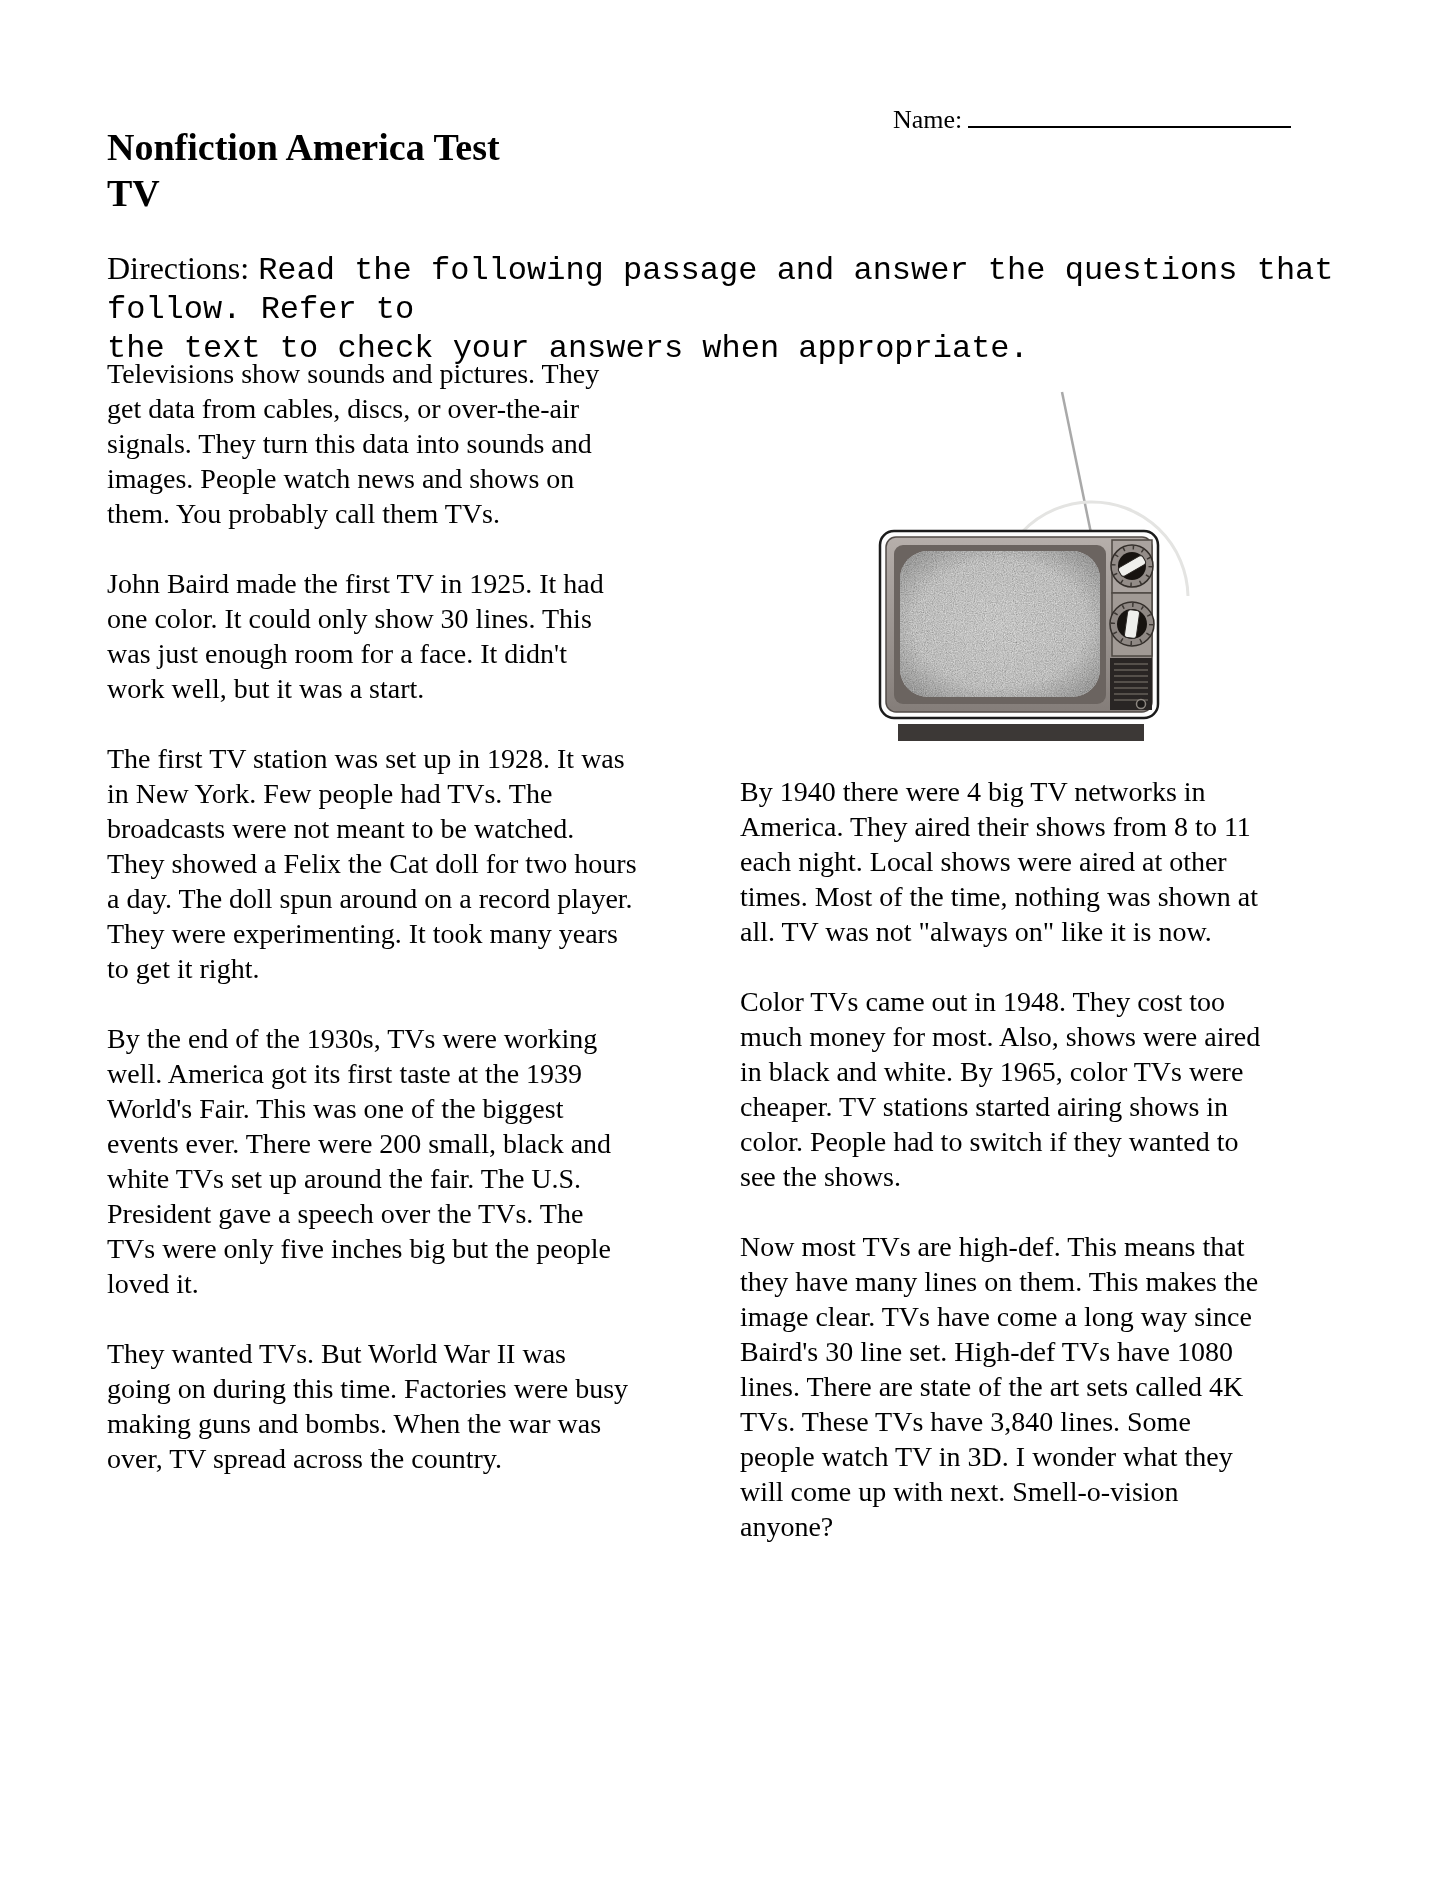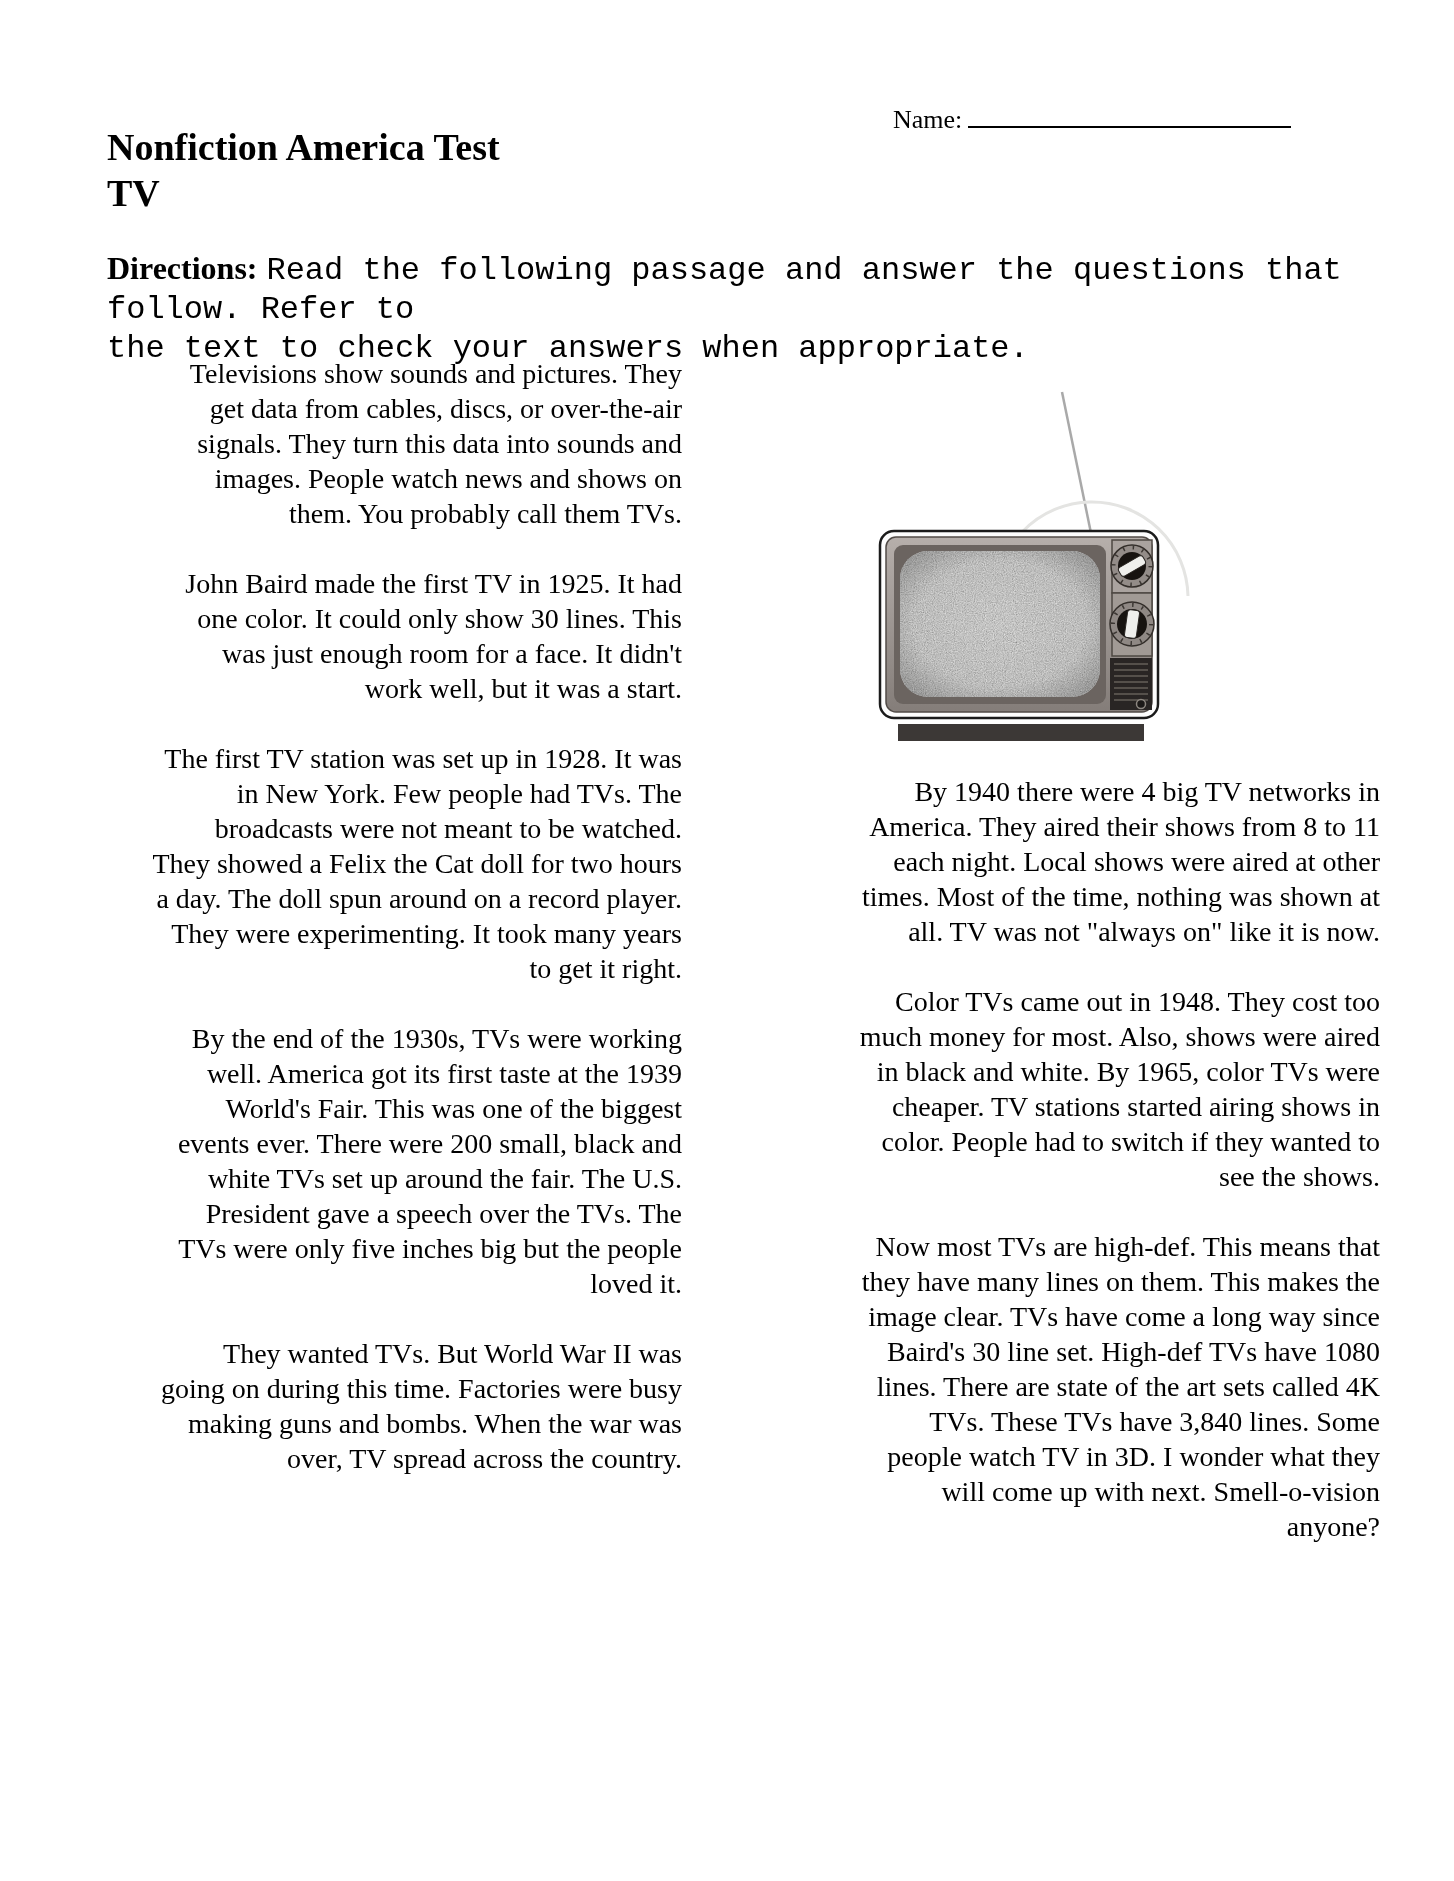--- a/index.html
+++ b/index.html
@@ -39,28 +39,27 @@
   .title span{display:block;}
   .directions{
     position:absolute;
     left:107px;
     top:250px;
     width:1250px;
     margin:0;
     font-size:32px;
     line-height:37px;
   }
-  .directions strong{font-weight:bold;}
+  .directions strong{font-weight:normal;}
   .dir-text{white-space:pre-line;margin-left:0.28em;font-family:Liberation Mono, monospace;}
   .columns{
     position:absolute;
     left:107px;
     top:356px;
     display:flex;
-    text-align:right;
   }
   .col{font-size:28px;line-height:35px;}
   .col p{
     margin:0 0 35px 0;
     white-space:pre-line;
   }
   .col.left{width:575px;}
   .col.right{width:640px;margin-left:58px;}
   .figure{
     width:630px;

